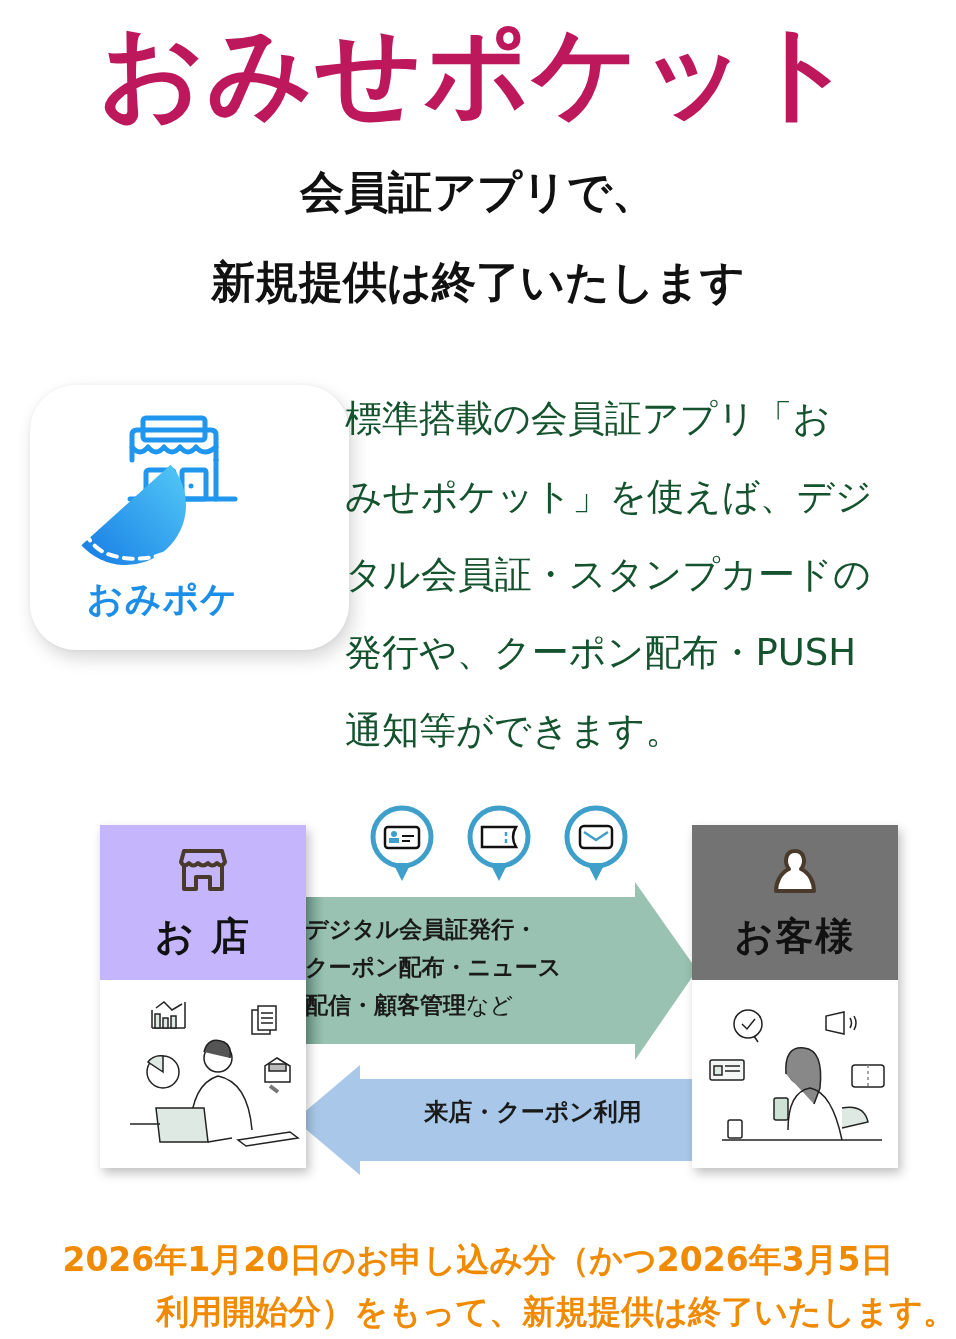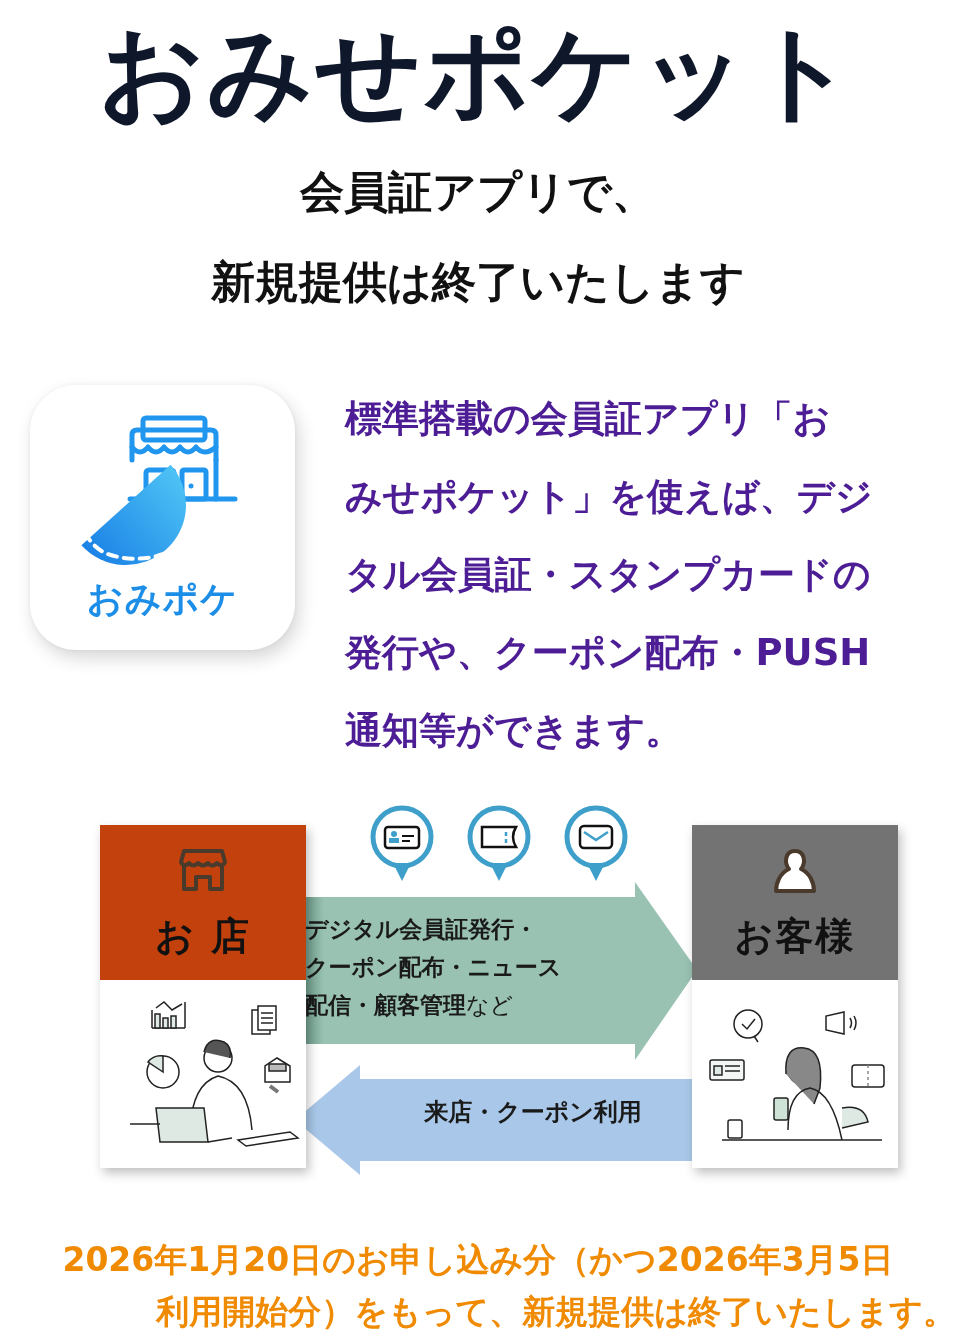--- a/index.html
+++ b/index.html
@@ -1,42 +1,42 @@
 <!DOCTYPE html>
 <html><head>
 <meta charset="utf-8">
 <style>
   * { box-sizing: border-box; margin: 0; padding: 0; }
   html, body { width: 956px; height: 1339px; background: #ffffff; overflow: hidden; }
   body { position: relative; font-family: "DejaVu Sans", "Liberation Sans", sans-serif; color: #111; }
 
   .title { position: absolute; left: 0; top: 8px; width: 956px; text-align: center;
-    font-size: 104px; font-weight: bold; letter-spacing: 2px; line-height: 128px; color: #0f172a; }
+    font-size: 104px; font-weight: bold; letter-spacing: 2px; line-height: 128px; color: #be185d; }
   .subtitle { position: absolute; left: 0; width: 956px; text-align: center;
     font-size: 44px; font-weight: bold; line-height: 60px; color: #111; }
   .sub1 { top: 162px; }
   .sub2 { top: 252px; }
 
-  .app-card { position: absolute; left: 30px; top: 385px; width: 265px; height: 265px;
+  .app-card { position: absolute; left: 30px; top: 385px; width: 319px; height: 265px;
     background: #fff; border-radius: 46px;
     box-shadow: 4px 8px 18px rgba(0,0,0,0.16), 0 0 4px rgba(0,0,0,0.05); }
   .app-card svg { position: absolute; left: 0; top: 0; }
   .app-label { position: absolute; left: 0; top: 190px; width: 265px; text-align: center;
     font-size: 36px; font-weight: bold; color: #1c8ee8; letter-spacing: 1px; }
 
   .desc { position: absolute; left: 345px; top: 380px; width: 605px;
-    font-size: 37px; line-height: 78px; color: #4c1d95; font-weight: bold; }
+    font-size: 37px; line-height: 78px; color: #14532d; }
   .desc div { white-space: nowrap; }
 
   .box { position: absolute; top: 825px; width: 206px; height: 343px; background: #fff;
     box-shadow: 3px 5px 10px rgba(0,0,0,0.25); }
   .box-left { left: 100px; }
   .box-right { left: 692px; }
   .box-head { position: absolute; left: 0; top: 0; width: 100%; height: 155px; }
-  .box-left .box-head { background: #c2410c; }
+  .box-left .box-head { background: #c4b5fd; }
   .box-right .box-head { background: #737373; }
   .box-head .icon { position: absolute; left: 78px; top: 22px; }
   .box-head .label { position: absolute; left: 0; top: 86px; width: 100%; text-align: center;
     font-size: 38px; font-weight: bold; color: #111; letter-spacing: 2px; }
   .box-illus { position: absolute; left: 0; top: 155px; width: 100%; height: 188px; }
 
   .arrow { position: absolute; }
   .arrow-right { left: 305px; top: 882px; }
   .arrow-left { left: 295px; top: 1065px; }
   .arrow-right-text { position: absolute; left: 305px; top: 910px; width: 330px; text-align: left;

